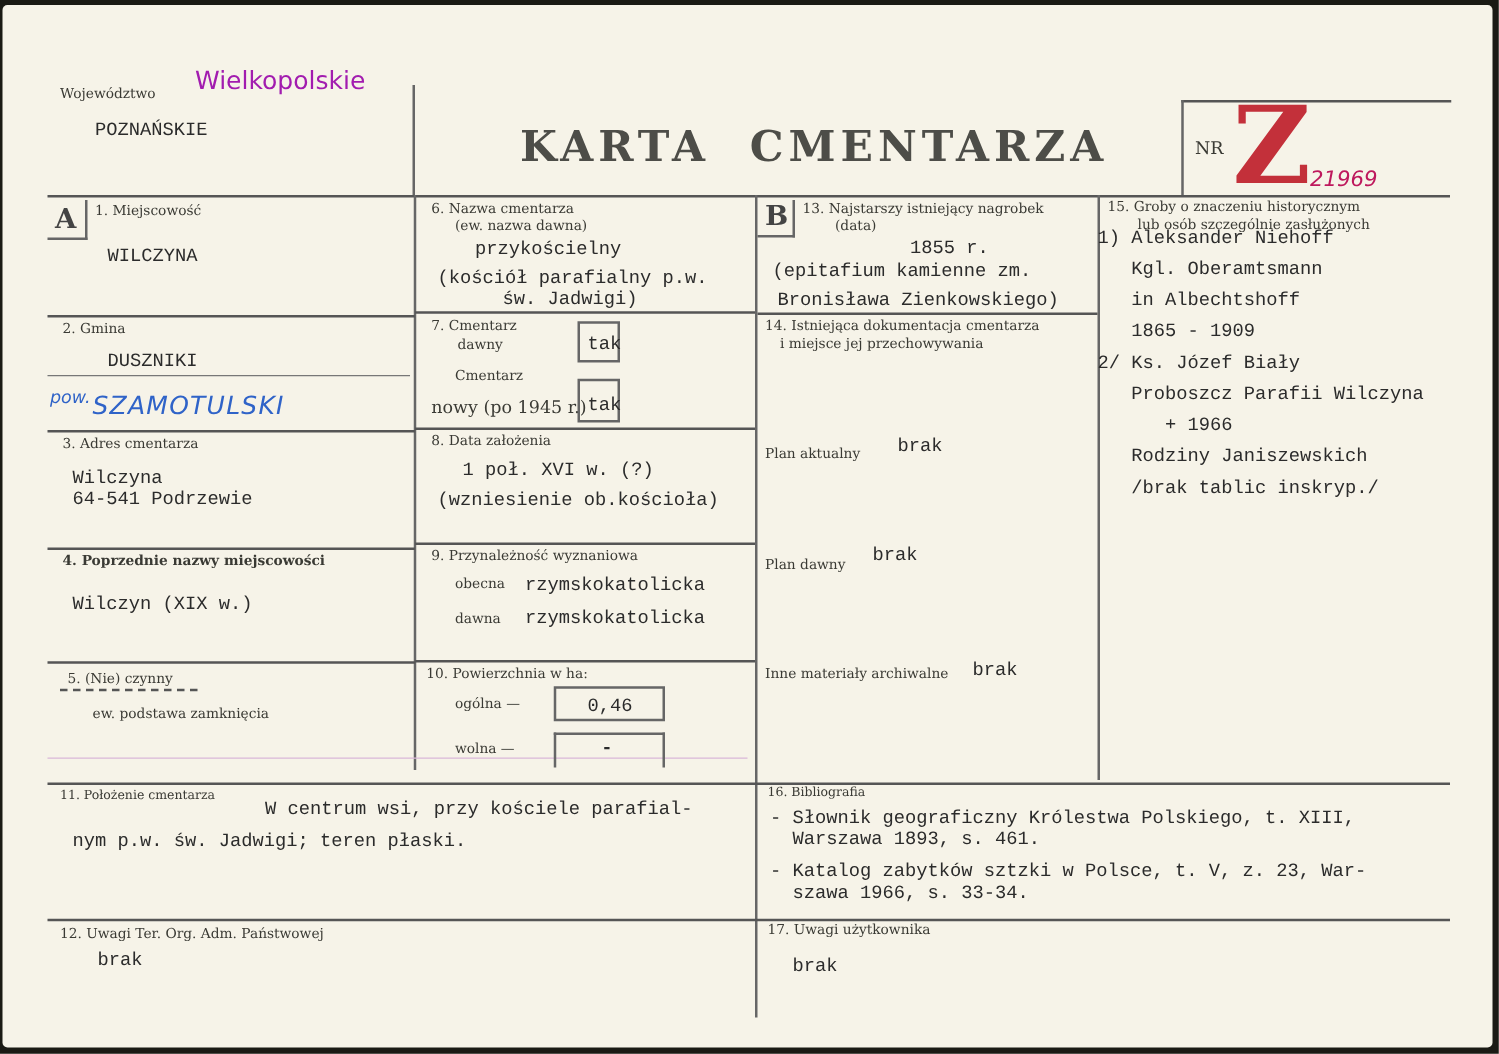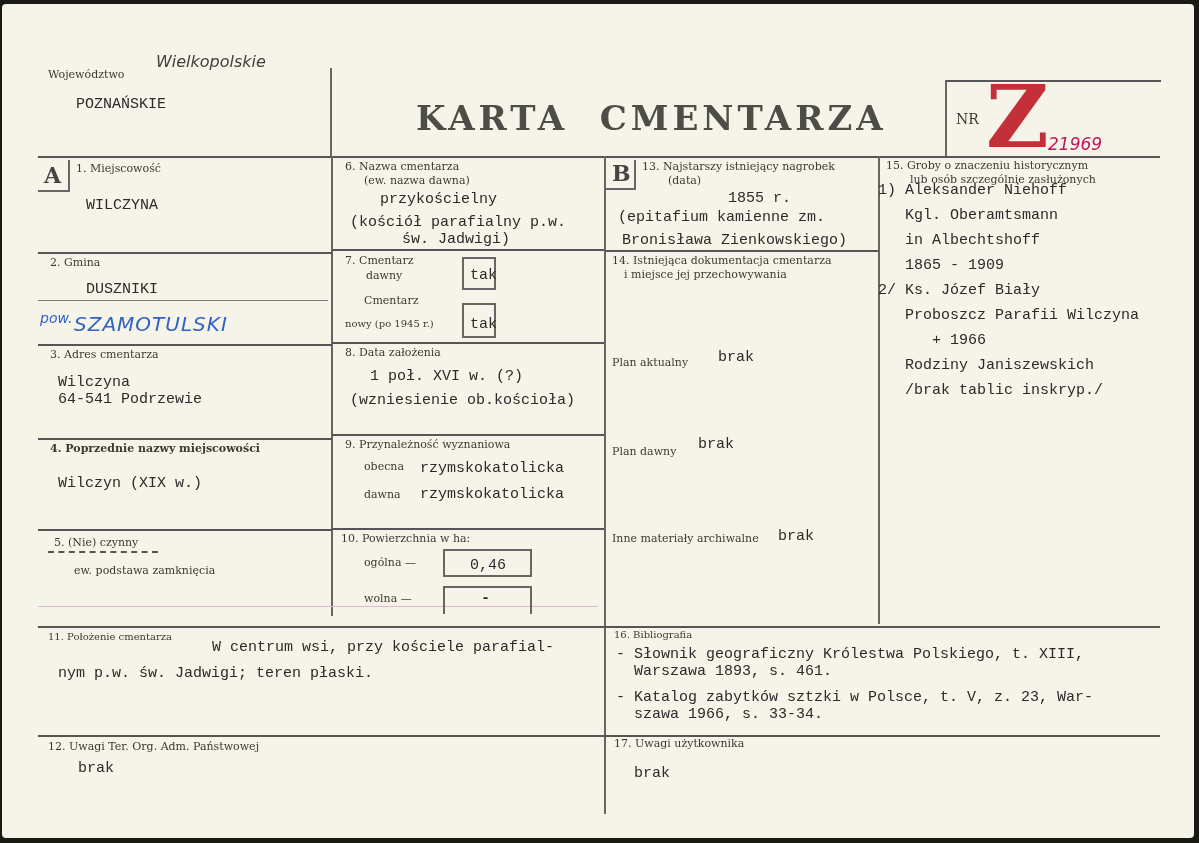--- a/index.html
+++ b/index.html
@@ -5,26 +5,26 @@
   html, body { margin:0; padding:0; }
   body {
     width:1199px; height:843px; background:#1a1a14; position:relative; overflow:hidden;
   }
   .paper {
     position:absolute; left:2px; top:4px; width:1192px; height:834px;
     background:#f6f3e8; border-radius:4px;
   }
   .abs { position:absolute; }
   .lbl { font-family:"DejaVu Serif", serif; font-size:11px; color:#3a3a34; line-height:14px; }
-  .lbl-s { font-family:"DejaVu Serif", serif; font-size:10px; color:#3a3a34; }
+  .lbl-s { font-family:"DejaVu Serif", serif; font-size:14px; color:#3a3a34; }
   .tw { font-family:"Liberation Mono", "DejaVu Sans Mono", monospace; font-size:15px; color:#2b2b2b; line-height:18px; white-space:pre; }
   .hline { position:absolute; height:2px; background:#555; }
   .vline { position:absolute; width:2px; background:#666; }
   .box { position:absolute; border:2px solid #666; box-sizing:border-box; }
-  .stamp-blue { font-family:"DejaVu Sans", sans-serif; color:#404040; font-size:16px;font-style:italic; }
+  .stamp-blue { font-family:"DejaVu Sans", sans-serif; color:#a21caf; font-size:20px; }
   .hand-blue { font-family:"DejaVu Sans", sans-serif; color:#2f63c8; font-style:italic; }
   .title { font-family:"DejaVu Serif", serif; font-weight:bold; font-size:34px; letter-spacing:4px; color:#4d4d48; }
   .letter-box { font-family:"DejaVu Serif", serif; font-weight:bold; font-size:22px; color:#444; }
   .red-z { font-family:"DejaVu Serif", serif; color:#c3303a; font-size:86px; font-weight:bold; line-height:86px; }
   .hand-num { font-family:"DejaVu Sans", sans-serif; font-style:italic; color:#be185d; font-size:17px; }
 </style>
 </head>
 <body>
 
 <div class="paper">

